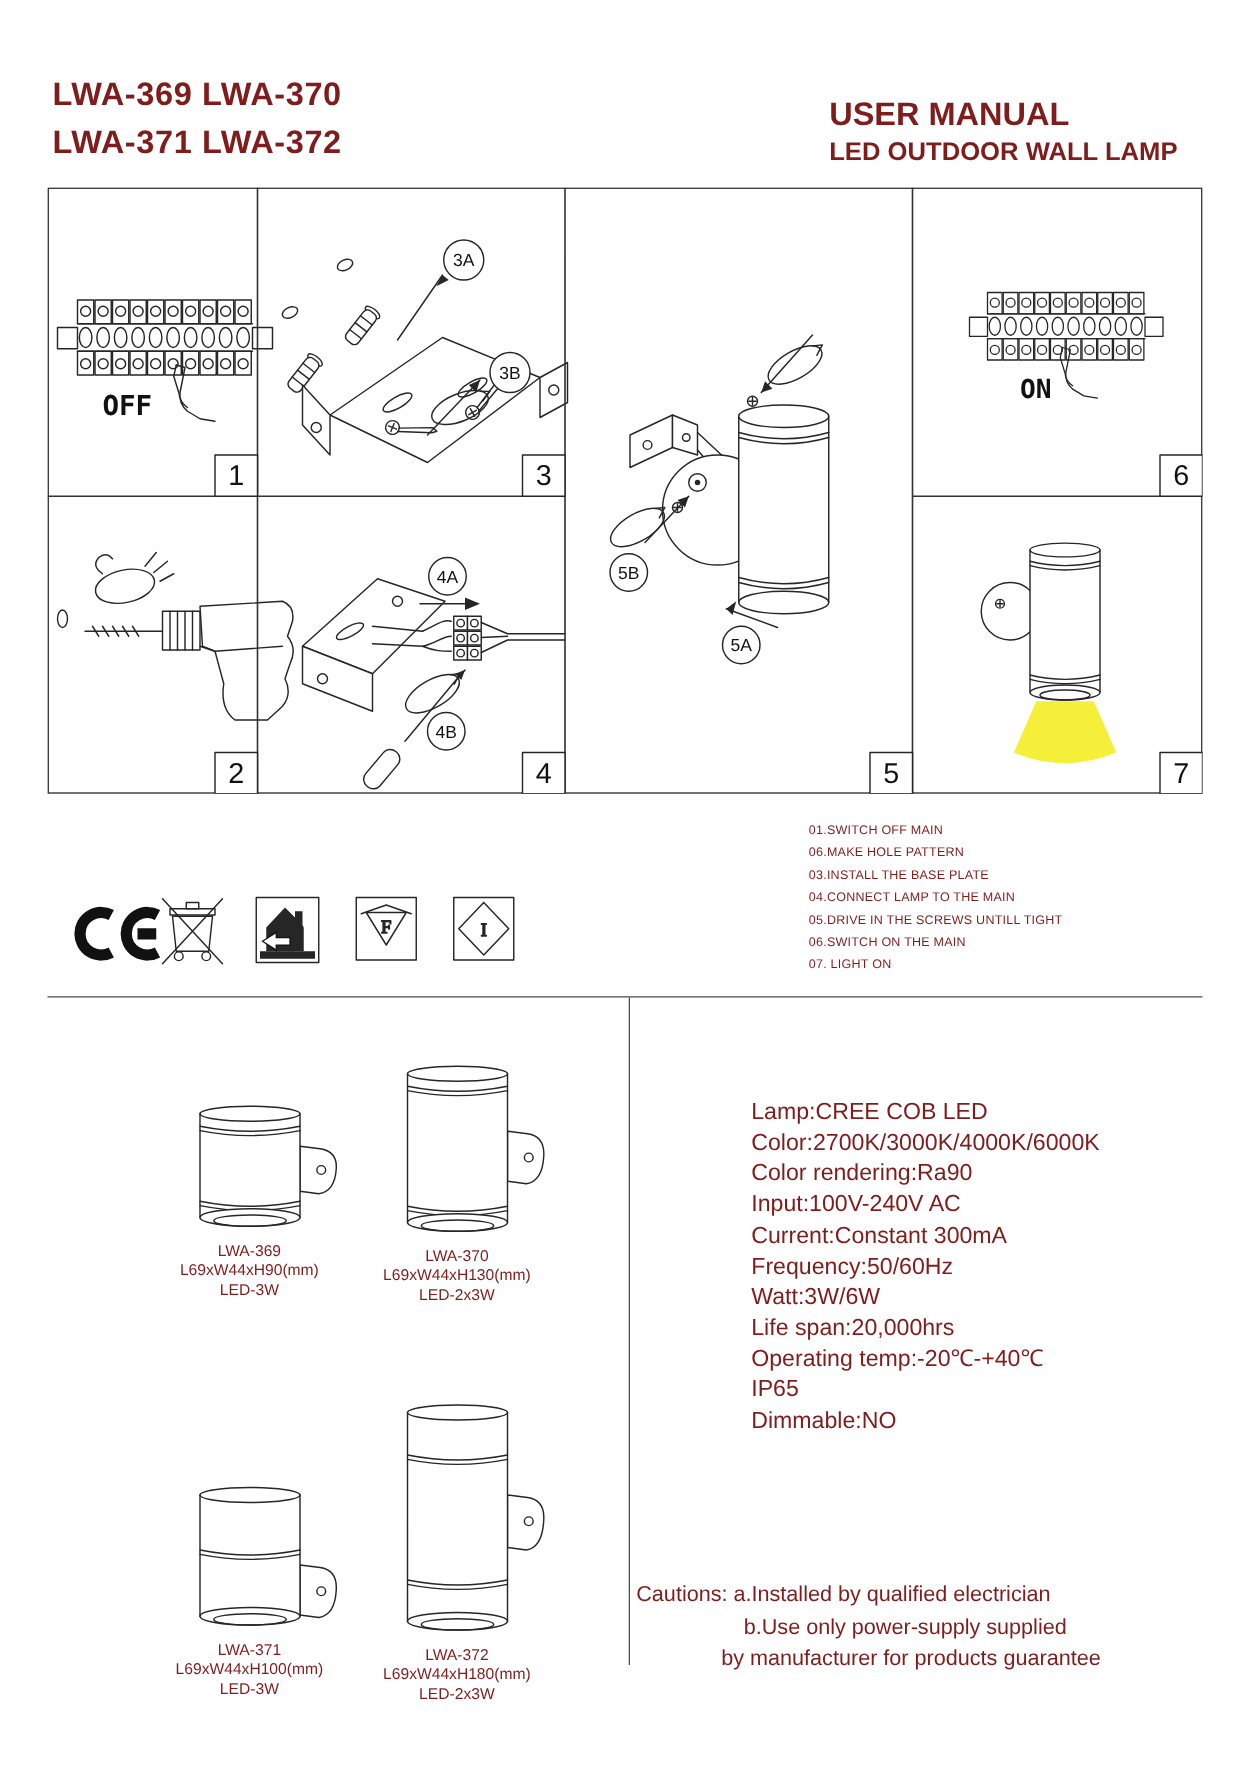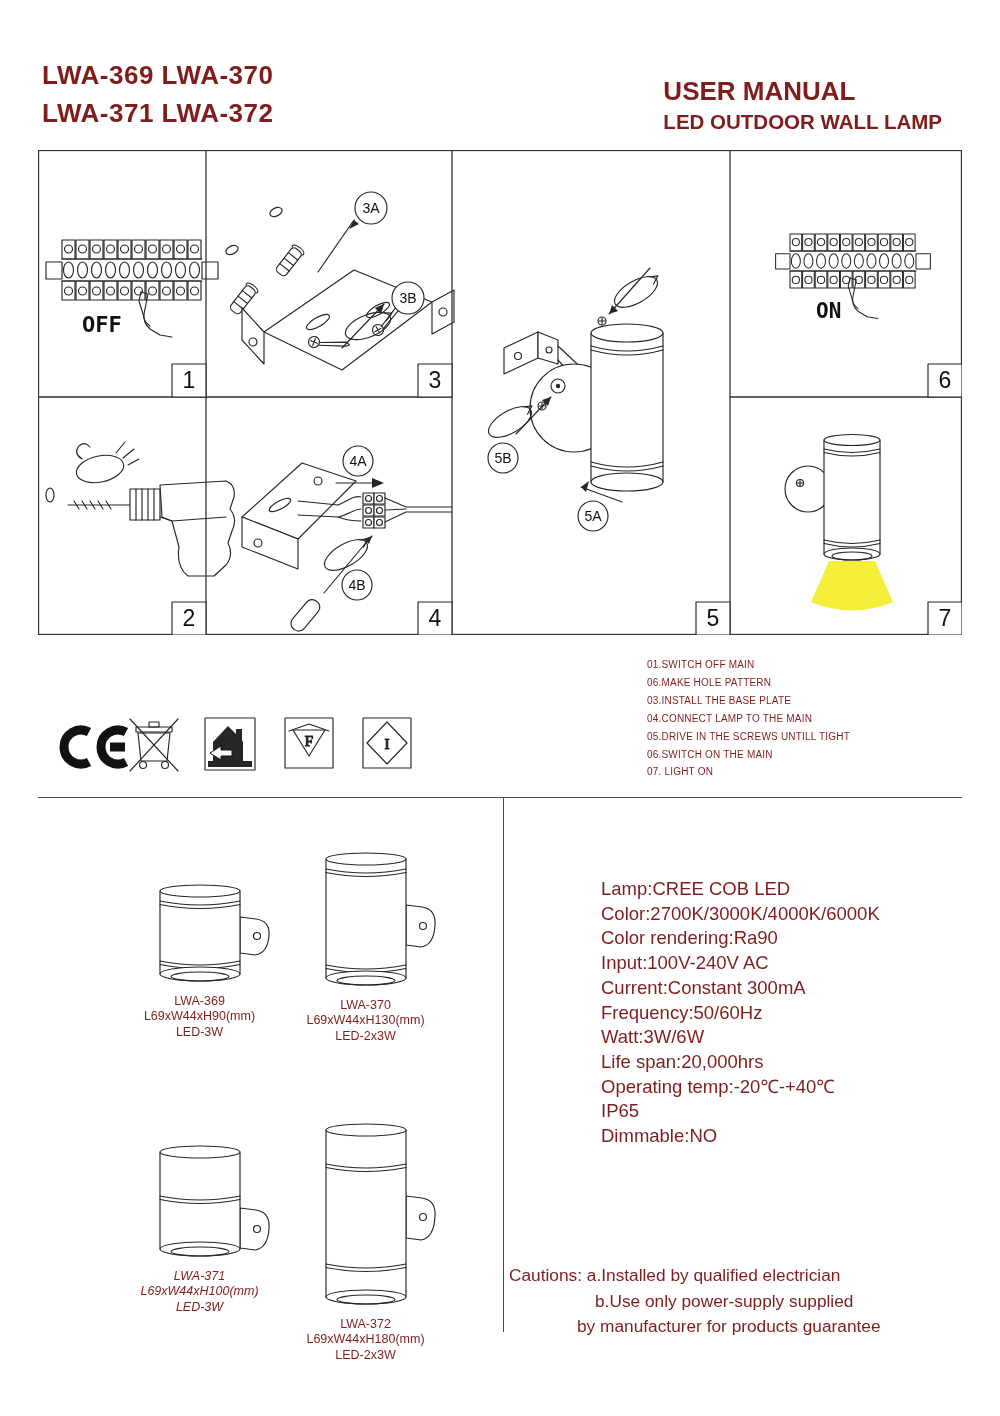--- a/index.html
+++ b/index.html
@@ -11,21 +11,21 @@
   .title{font-size:26px;font-weight:bold;line-height:30px;}
   .subtitle{font-size:20.5px;font-weight:bold;line-height:32px;}
   .gridwrap{left:38px;top:150px;}
   .steps{left:647px;top:656px;font-size:10px;line-height:17.9px;letter-spacing:.2px;}
   .certs{left:50px;top:703px;}
   .dividerH{left:38px;top:797px;width:924px;height:1px;background:#4a4a4a;}
   .dividerV{left:503px;top:798px;width:1px;height:534px;background:#4a4a4a;}
   .variant{display:flex;flex-direction:column;align-items:center;justify-content:flex-end;}
   .v1{left:112px;top:840px;width:175px;height:200px;align-items:center;}
   .v2{left:278px;top:844px;width:175px;height:200px;}
-  .v3{left:112px;top:1072px;width:175px;height:243px;font-style:italic;}
+  .v3{left:112px;top:1116px;width:175px;height:243px;}
   .v4{left:278px;top:1120px;width:175px;height:243px;}
   .caption{text-align:center;font-size:12.5px;line-height:15.5px;margin-top:5px;}
   .specs{left:553px;top:877px;font-size:18.5px;line-height:24.7px;margin-left:48px;}
   .cautions{left:509px;top:1263px;font-size:17.3px;line-height:25.6px;}
   .cautions .ind1{margin-left:86px;}
   .cautions .ind2{margin-left:68px;}
   svg .ln{fill:none;stroke:#262626;stroke-width:1.15;stroke-linejoin:round;stroke-linecap:round;}
   svg .fw{fill:#fff;stroke:#262626;stroke-width:1.15;stroke-linejoin:round;}
   svg .fb{fill:#262626;stroke:none;}
   svg .grid{fill:none;stroke:#333;stroke-width:1.3;}

